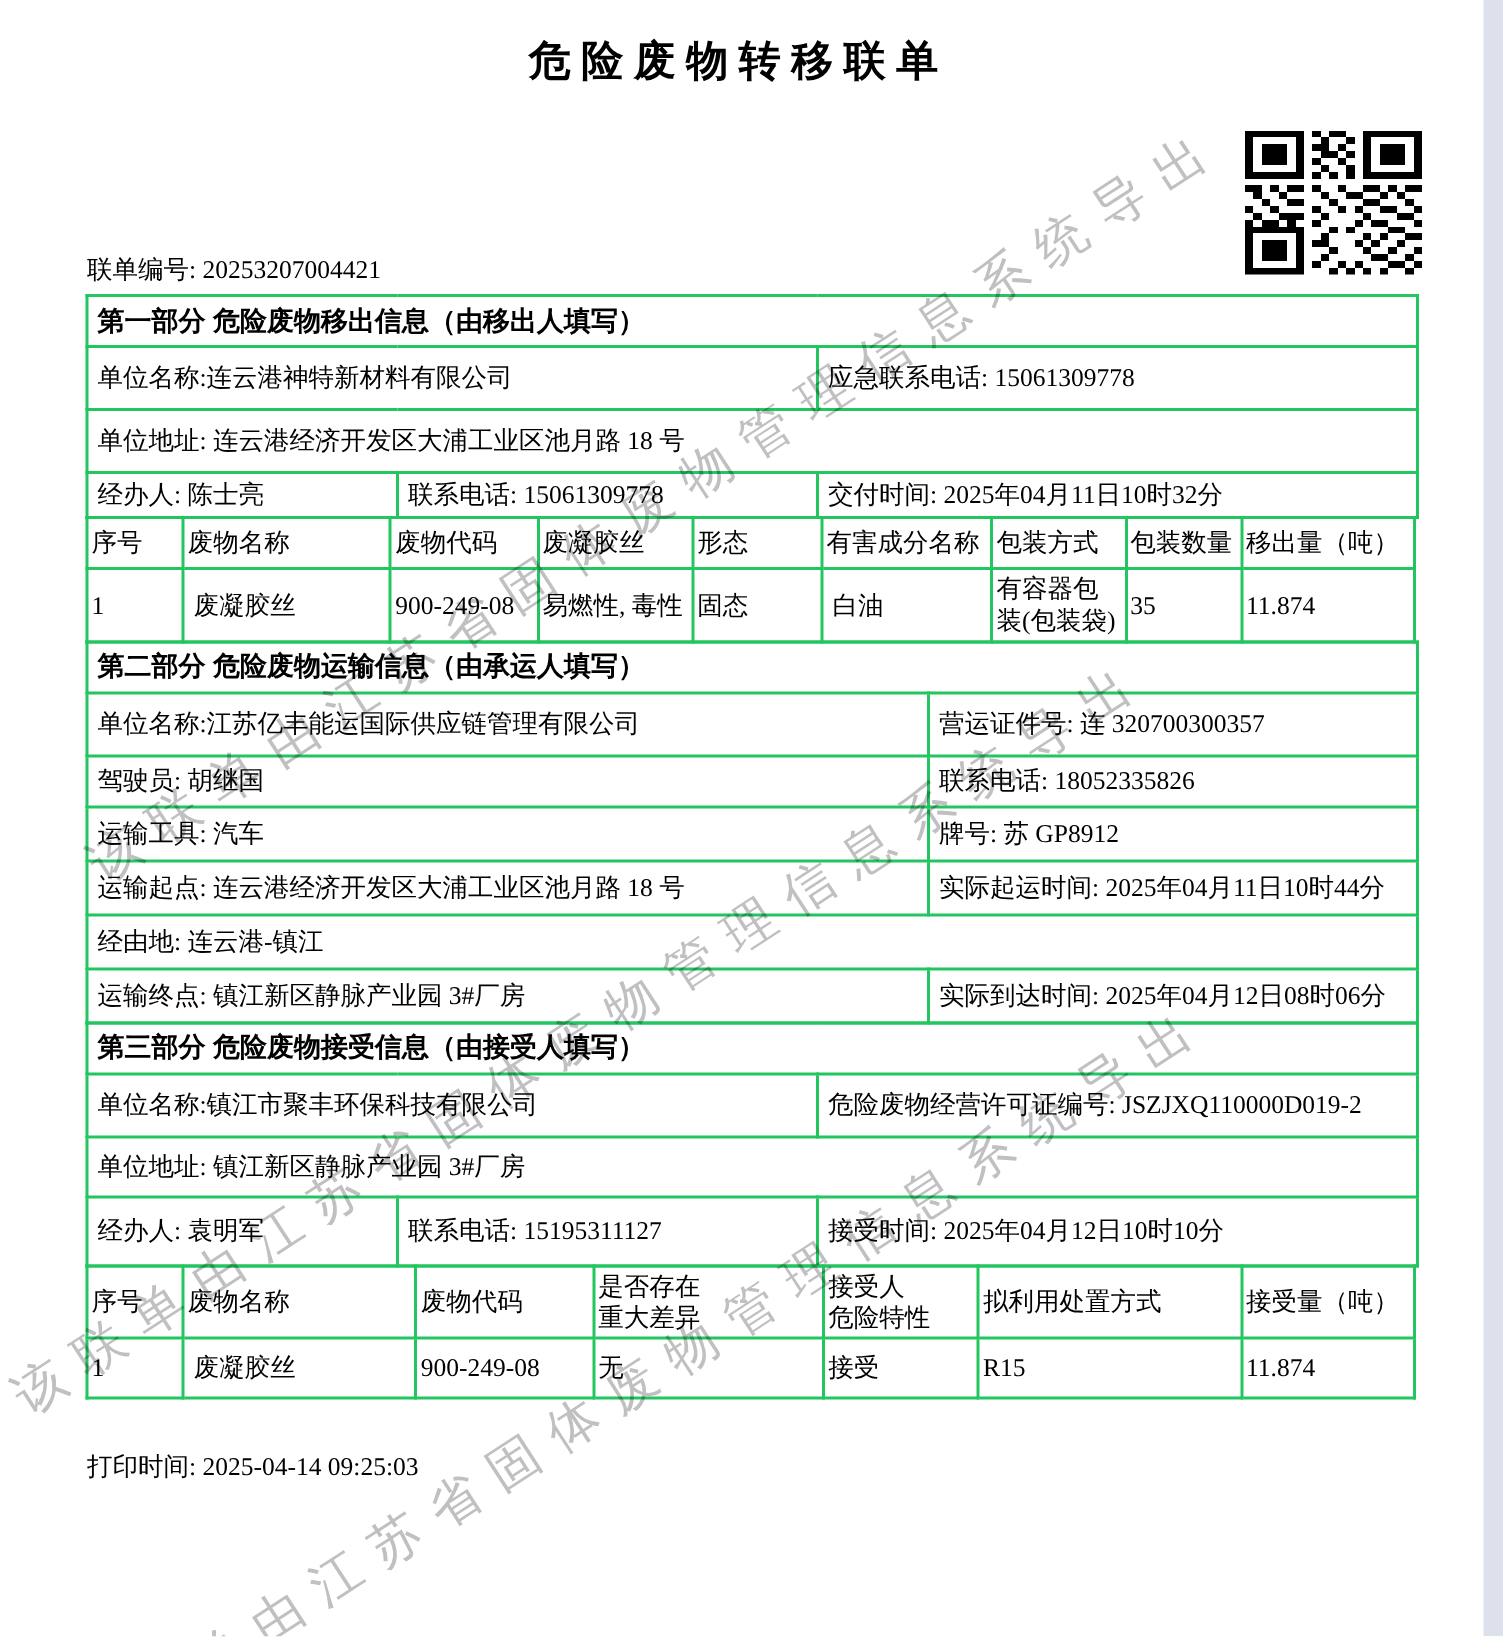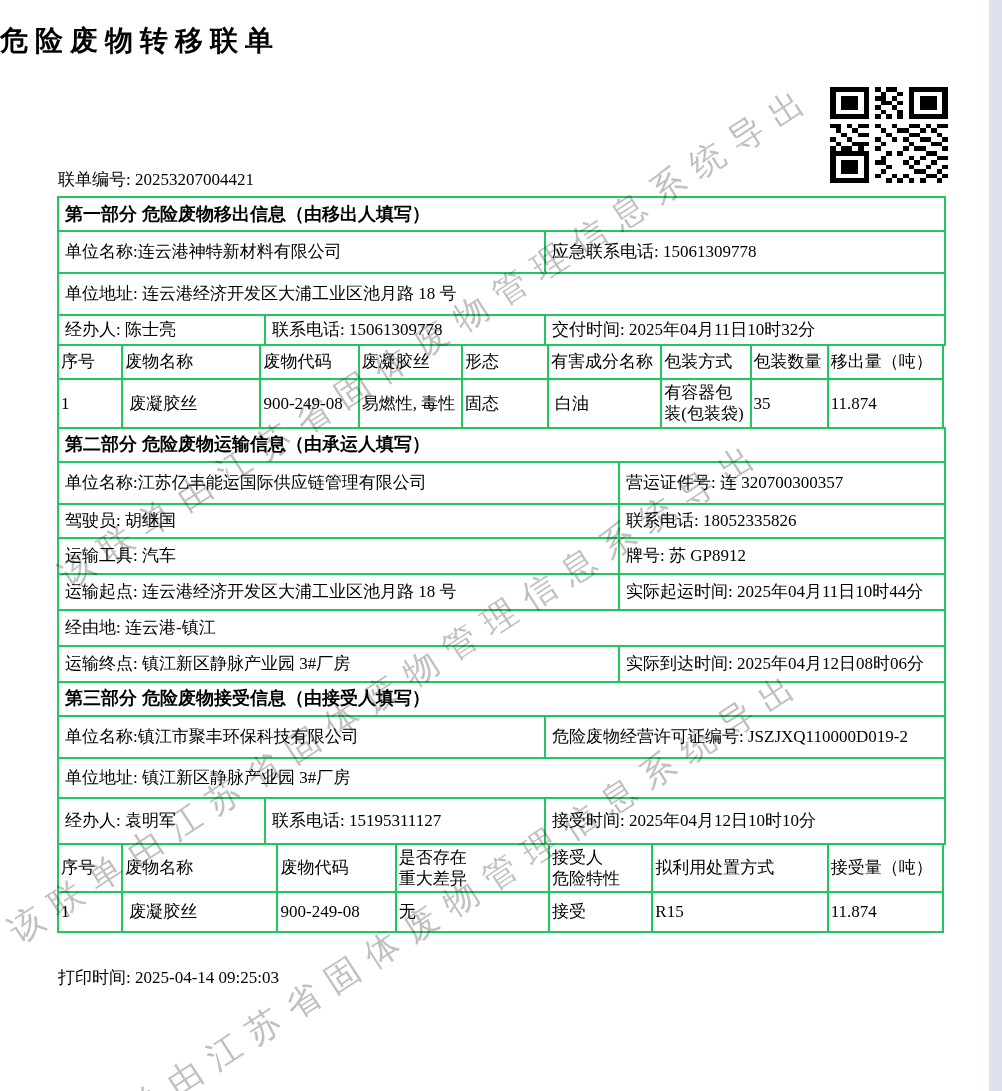--- a/index.html
+++ b/index.html
@@ -3,21 +3,21 @@
 <meta charset="utf-8">
 <style>
   * { margin:0; padding:0; box-sizing:border-box; }
   html,body { background:#fff; }
   .page {
     position:relative; width:1002px; height:1091px; background:#ffffff;
     font-family:"Liberation Serif","DejaVu Serif",serif; color:#000;
     overflow:hidden;
   }
   .doc-title {
-    position:absolute; left:0; top:22px; width:985px; 
+    position:absolute; left:0; top:22px; width:985px; text-align:center;
     font-size:28px; font-weight:bold; letter-spacing:7px;
   }
   .qr { position:absolute; left:830px; top:87px; width:118px; height:96px; }
   .manifest-no { position:absolute; left:58px; top:168px; font-size:17px; }
   .form { position:absolute; left:57px; top:196px; width:887px; }
   table.t { border-collapse:collapse; table-layout:fixed; width:887px; margin-top:-2px; }
   table.t:first-child { margin-top:0; }
   td {
     border:2px solid #22c55e; font-size:17px; vertical-align:middle;
     padding:2px 6px; overflow:hidden; line-height:1.25;

